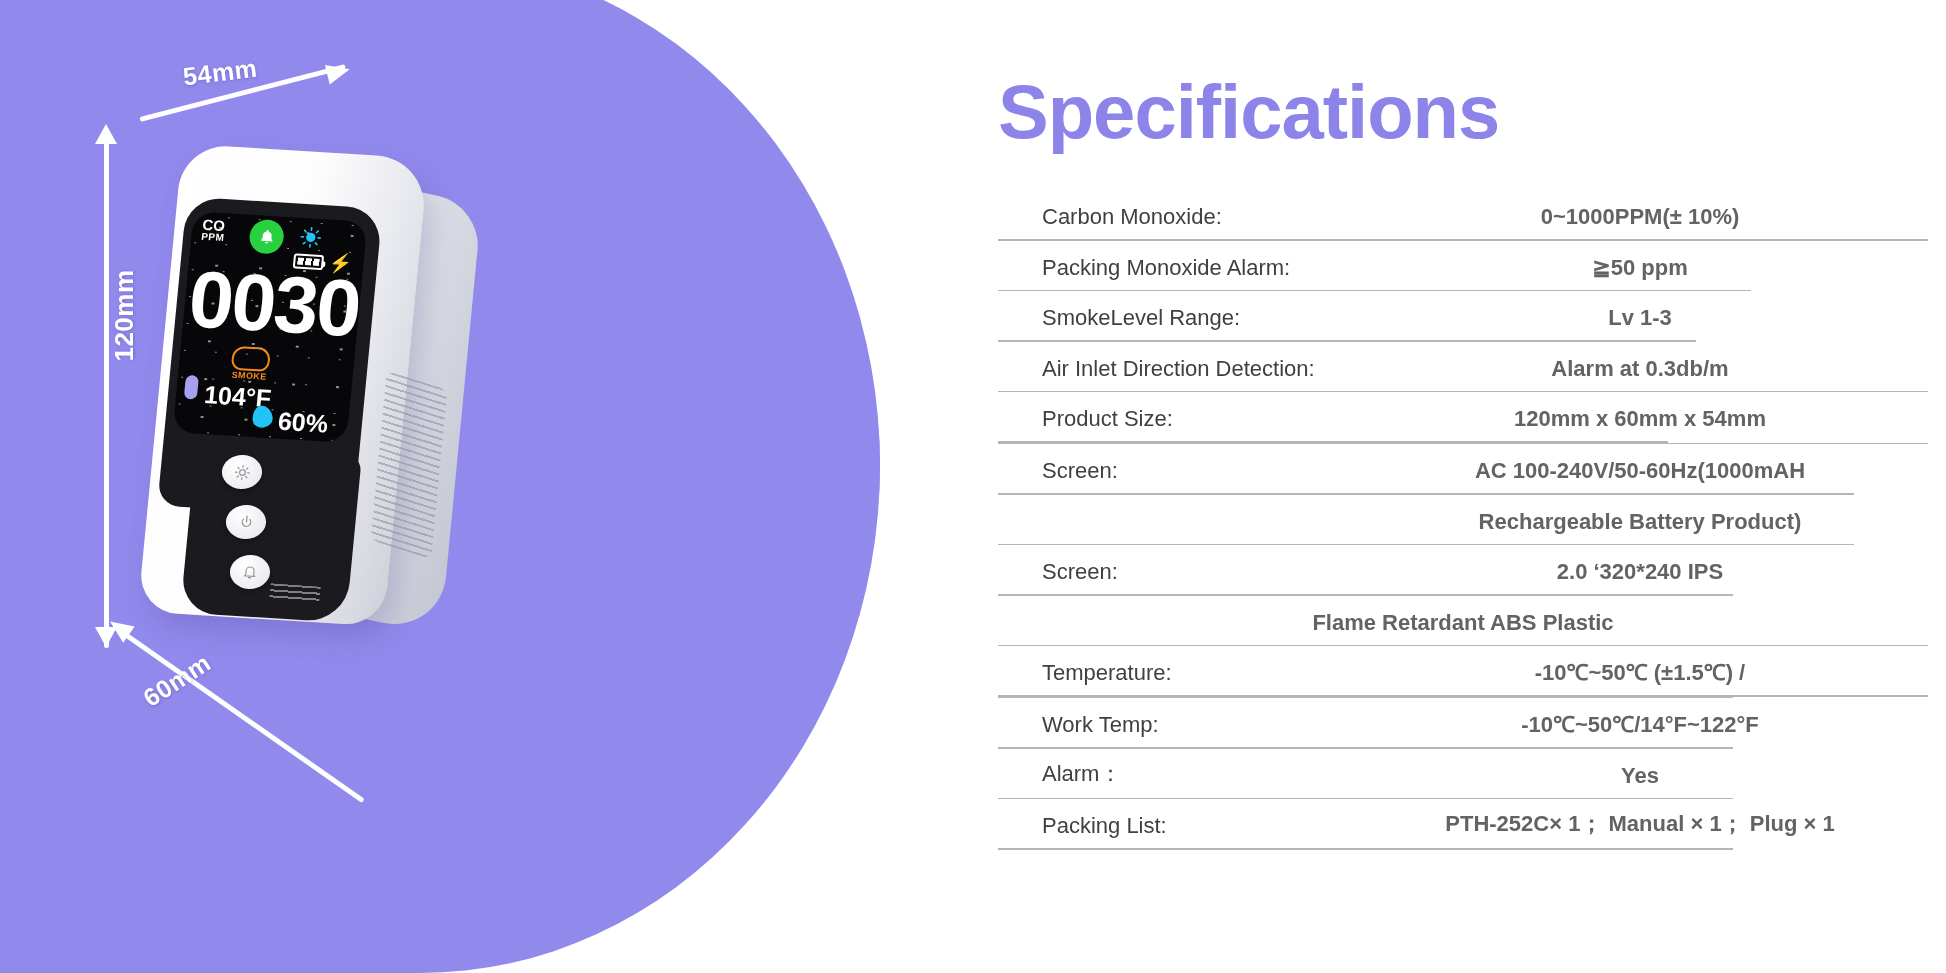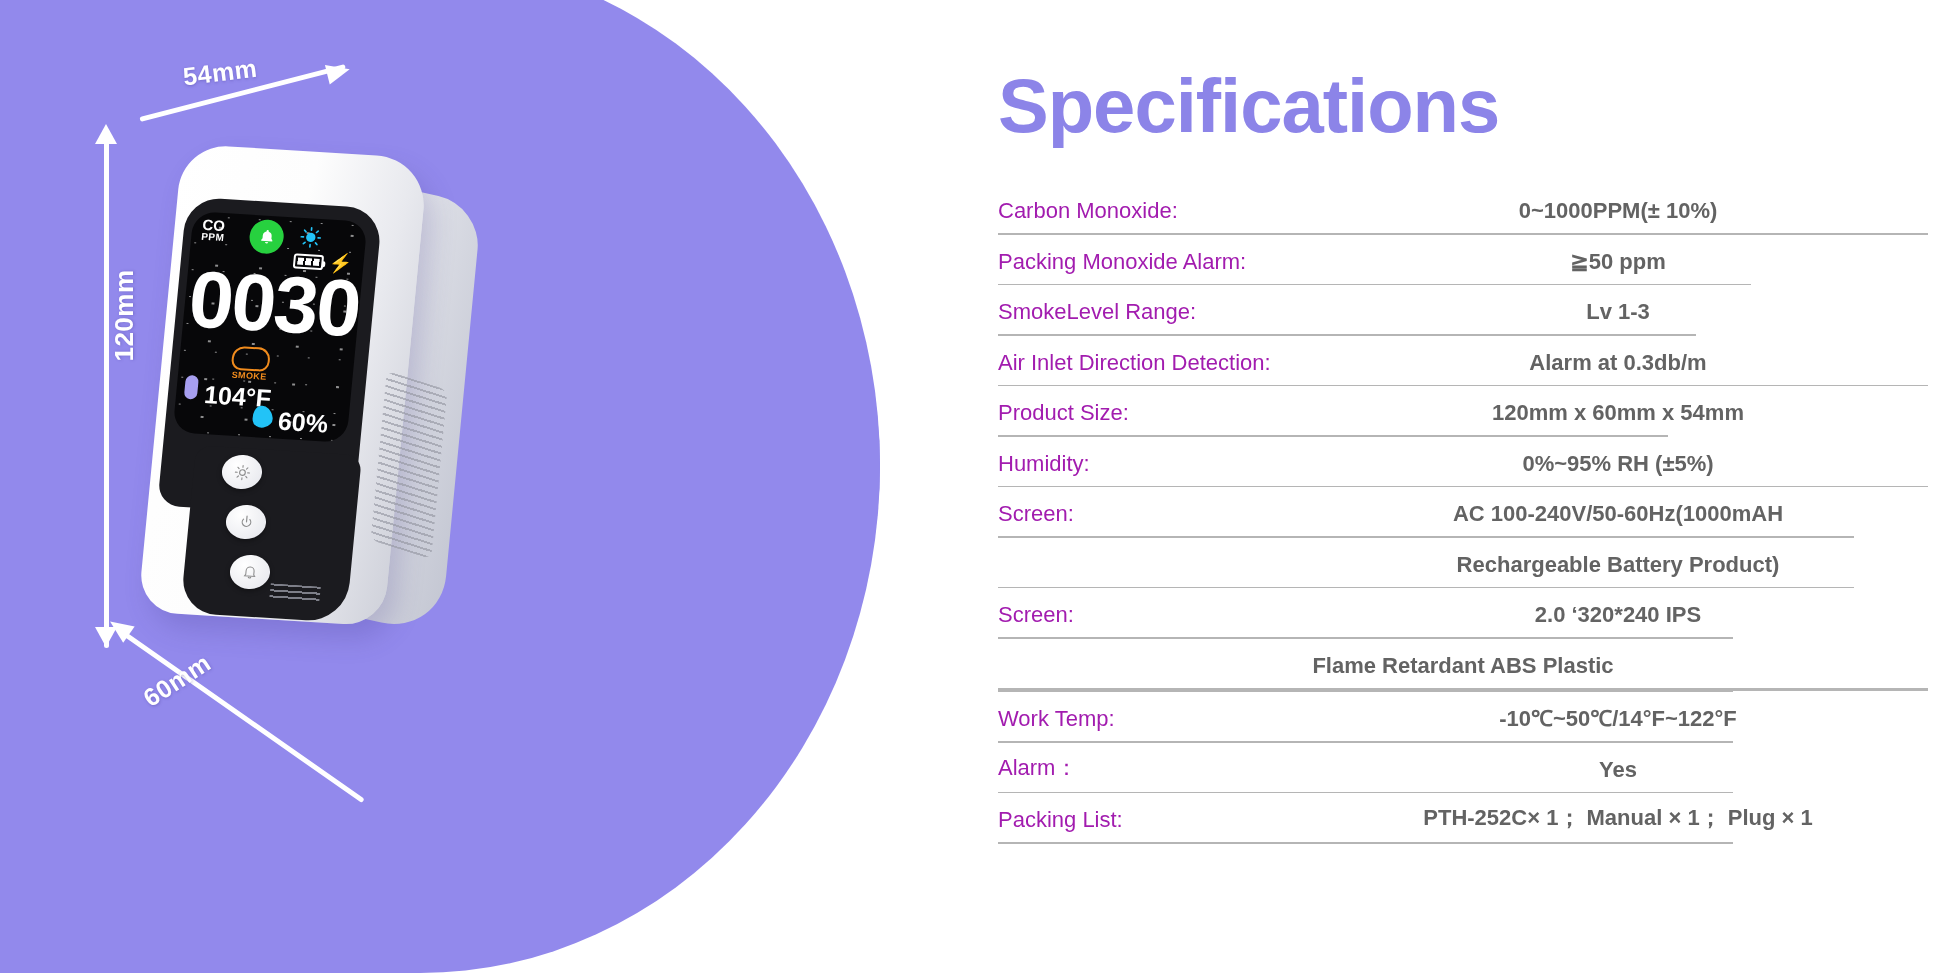--- a/index.html
+++ b/index.html
@@ -310,21 +310,21 @@
     display:flex; align-items:center; justify-content:center;
   }
   .dev-btn svg { opacity: 0.65; }
   #btn-brightness { left: 72px; top: 305px; }
   #btn-power { left: 76px; top: 355px; }
   #btn-bell { left: 80px; top: 405px; }
 
   
   #right-panel {
     position: absolute;
-    left: 990px; top: 6px;
+    left: 990px; top: 12px;
     width: 956px; height: 709px;
   }
   #spec-title {
     position: absolute;
     left: 8px; top: 62px;
     font-size: 76px;
     font-weight: bold;
     color: #8c84e8;
     letter-spacing: -1px;
     line-height: 1;
@@ -336,24 +336,25 @@
   }
   .spec-row {
     display: flex;
     align-items: flex-end;
     height: 49px;
     box-sizing: border-box;
   }
   .spec-label {
     width: 310px;
     flex: 0 0 310px;
-    color: #a21caf;
+    color: #404040;
     font-size: 22px;
     white-space: nowrap;
     padding-bottom: 9px;
+    margin-left: 44px;
   }
   .spec-value {
     flex: 1 1 auto;
     color: #636363;
     font-size: 22px;
     font-weight: bold;
     white-space: nowrap;
     padding-bottom: 9px;
     text-align: center;
   }
@@ -489,44 +490,44 @@
       <div class="spec-row">
         <div class="spec-label">Air Inlet Direction Detection:</div>
         <div class="spec-value"> Alarm at 0.3db/m</div>
       </div>
       <div class="spec-rule" style="width: 100%;"></div>
       <div class="spec-row">
         <div class="spec-label">Product Size:</div>
         <div class="spec-value">120mm x 60mm x 54mm</div>
       </div>
       <div class="spec-rule" style="width: 72%;"></div>
-      <div class="spec-row">
-        <div class="spec-label">Humidity:</div>
-        <div class="spec-value">0%~95% RH (±5%)</div>
-      </div>
       <div class="spec-rule" style="width: 100%;"></div>
       <div class="spec-row">
         <div class="spec-label">Screen:</div>
         <div class="spec-value">AC 100-240V/50-60Hz(1000mAH</div>
       </div>
       <div class="spec-rule" style="width: 92%;"></div>
       <div class="spec-row">
         <div class="spec-label"></div>
         <div class="spec-value">Rechargeable Battery Product)</div>
       </div>
       <div class="spec-rule" style="width: 92%;"></div>
       <div class="spec-row">
         <div class="spec-label">Screen:</div>
         <div class="spec-value">2.0 ‘320*240 IPS</div>
       </div>
       <div class="spec-rule" style="width: 79%;"></div>
       <div class="spec-row">
         <div class="spec-value">Flame Retardant ABS Plastic</div>
       </div>
       <div class="spec-rule" style="width: 100%;"></div>
+      <div class="spec-row">
+        <div class="spec-label">Temperature:</div>
+        <div class="spec-value">-10℃~50℃ (±1.5℃) /</div>
+      </div>
       <div class="spec-rule" style="width: 100%;"></div>
       <div class="spec-rule" style="width: 79%;"></div>
       <div class="spec-row">
         <div class="spec-label">Work Temp:</div>
         <div class="spec-value">-10℃~50℃/14°F~122°F</div>
       </div>
       <div class="spec-rule" style="width: 79%;"></div>
       <div class="spec-row">
         <div class="spec-label">Alarm：</div>
         <div class="spec-value">Yes</div>

